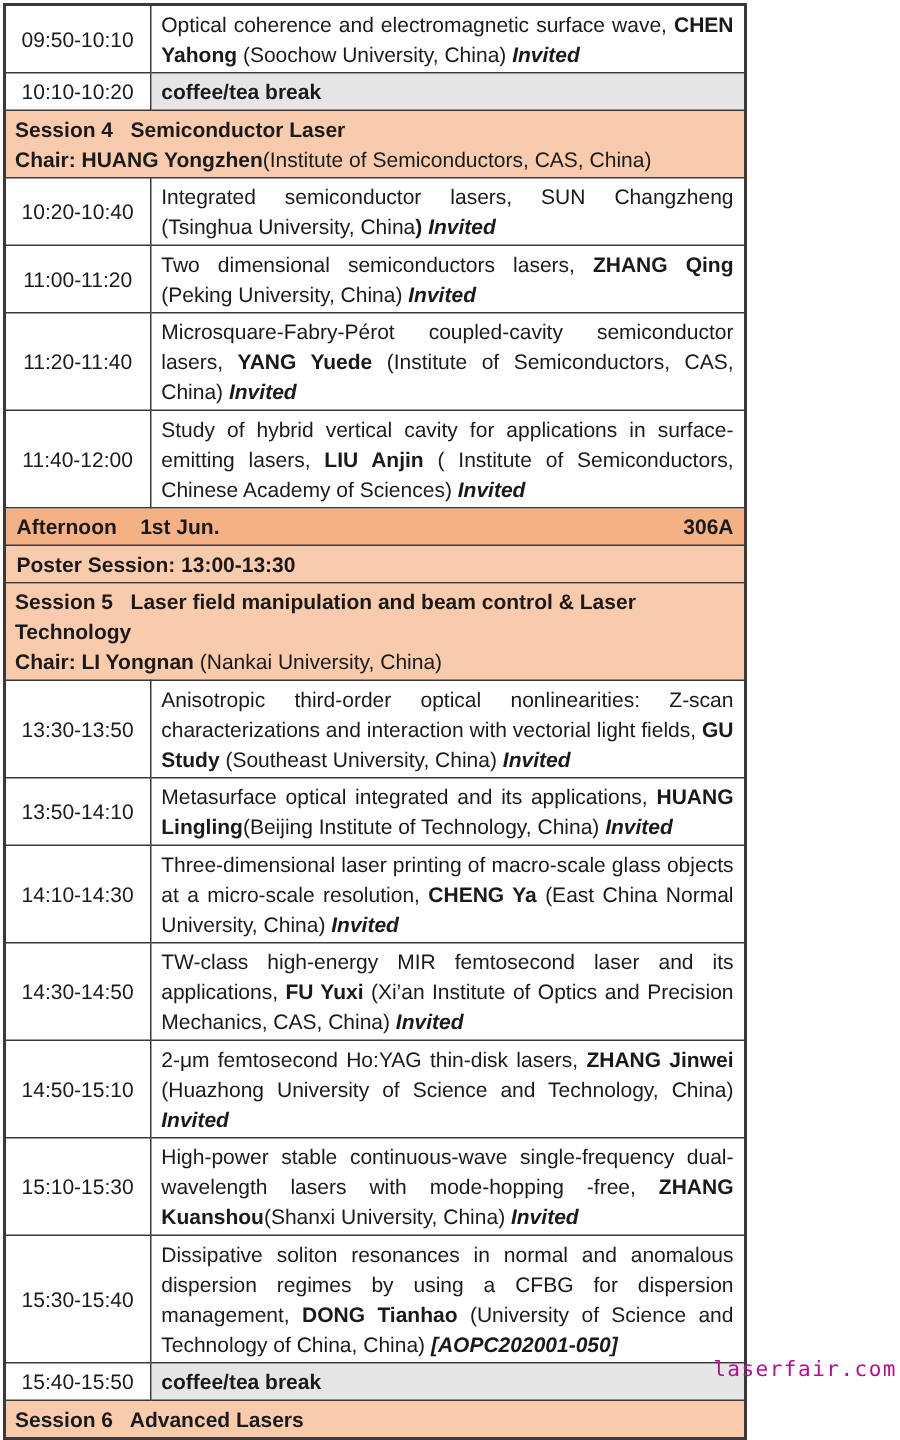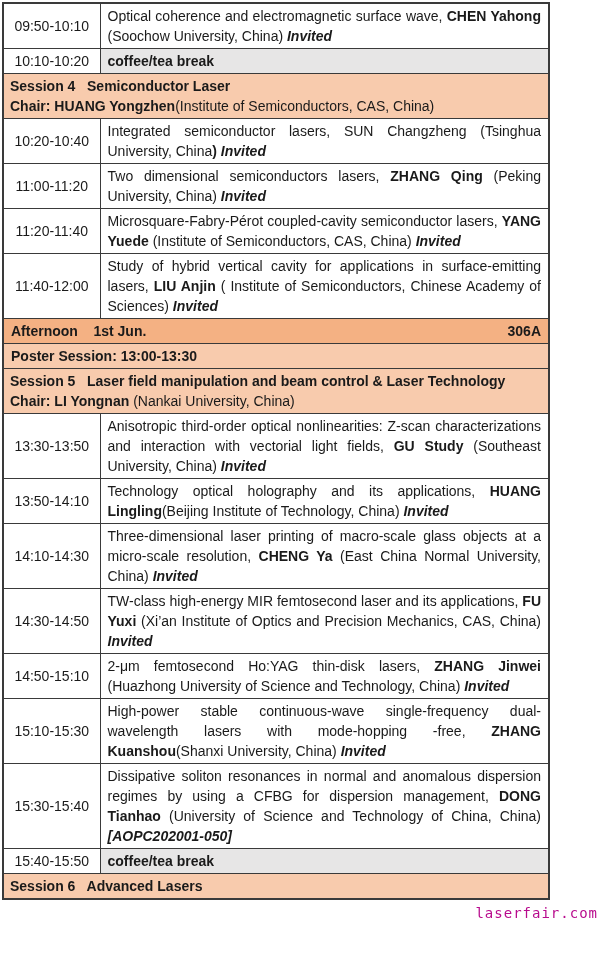--- a/index.html
+++ b/index.html
@@ -5,21 +5,21 @@
   * { box-sizing: border-box; }
   html, body { margin: 0; padding: 0; }
   body {
     width: 600px; height: 960px; overflow: hidden; position: relative;
     background: var(--page_bg, #fff);
     color: var(--text, #1a1a1a);
     font-family: "Liberation Sans", sans-serif;
   }
   .page { position: absolute; inset: 0; }
   table.schedule {
-    position: absolute; left: 2px; top: 2px; width: 548px;
+    position: absolute; left: 2px; top: 2px; width: 496px;
     border-collapse: collapse; table-layout: fixed;
     border: 2px solid var(--border, #3a3a3a);
   }
   .col-time { width: 97px; }
   td {
     border: 1px solid var(--border, #3a3a3a);
     font-size: 14px; line-height: 20px;
     padding: 2px 7px; vertical-align: middle; overflow: hidden;
   }
   td.time-cell { text-align: center; padding: 2px 1px; }
@@ -90,21 +90,21 @@
             <div class="session-line"><span style="font-weight: 700;">Session 5   Laser field manipulation and beam control &amp; Laser Technology</span></div>
             <div class="session-line"><span style="font-weight: 700;">Chair: LI Yongnan</span><span> (Nankai University, China)</span></div>
           </td>
         </tr>
         <tr>
           <td class="time-cell">13:30-13:50</td>
           <td class="content-cell"><span>Anisotropic third-order optical nonlinearities: Z-scan characterizations and interaction with vectorial light fields, </span><span style="font-weight: 700;">GU Study</span><span> (Southeast University, China) </span><span style="font-weight: 700; font-style: italic;">Invited</span></td>
         </tr>
         <tr>
           <td class="time-cell">13:50-14:10</td>
-          <td class="content-cell"><span>Technology optical holography and its applications, </span><span style="font-weight: 700;">HUANG Lingling</span><span>(Beijing Institute of Technology, China) </span><span style="font-weight: 700; font-style: italic;">Invited</span></td>
+          <td class="content-cell"><span>Metasurface optical integrated and its applications, </span><span style="font-weight: 700;">HUANG Lingling</span><span>(Beijing Institute of Technology, China) </span><span style="font-weight: 700; font-style: italic;">Invited</span></td>
         </tr>
         <tr>
           <td class="time-cell">14:10-14:30</td>
           <td class="content-cell"><span>Three-dimensional laser printing of macro-scale glass objects at a micro-scale resolution, </span><span style="font-weight: 700;">CHENG Ya</span><span> (East China Normal University, China) </span><span style="font-weight: 700; font-style: italic;">Invited</span></td>
         </tr>
         <tr>
           <td class="time-cell">14:30-14:50</td>
           <td class="content-cell"><span>TW-class high-energy MIR femtosecond laser and its applications, </span><span style="font-weight: 700; margin-top: 24px;">FU Yuxi</span><span> (Xi’an Institute of Optics and Precision Mechanics, CAS, China) </span><span style="font-weight: 700; font-style: italic;">Invited</span></td>
         </tr>
         <tr>

